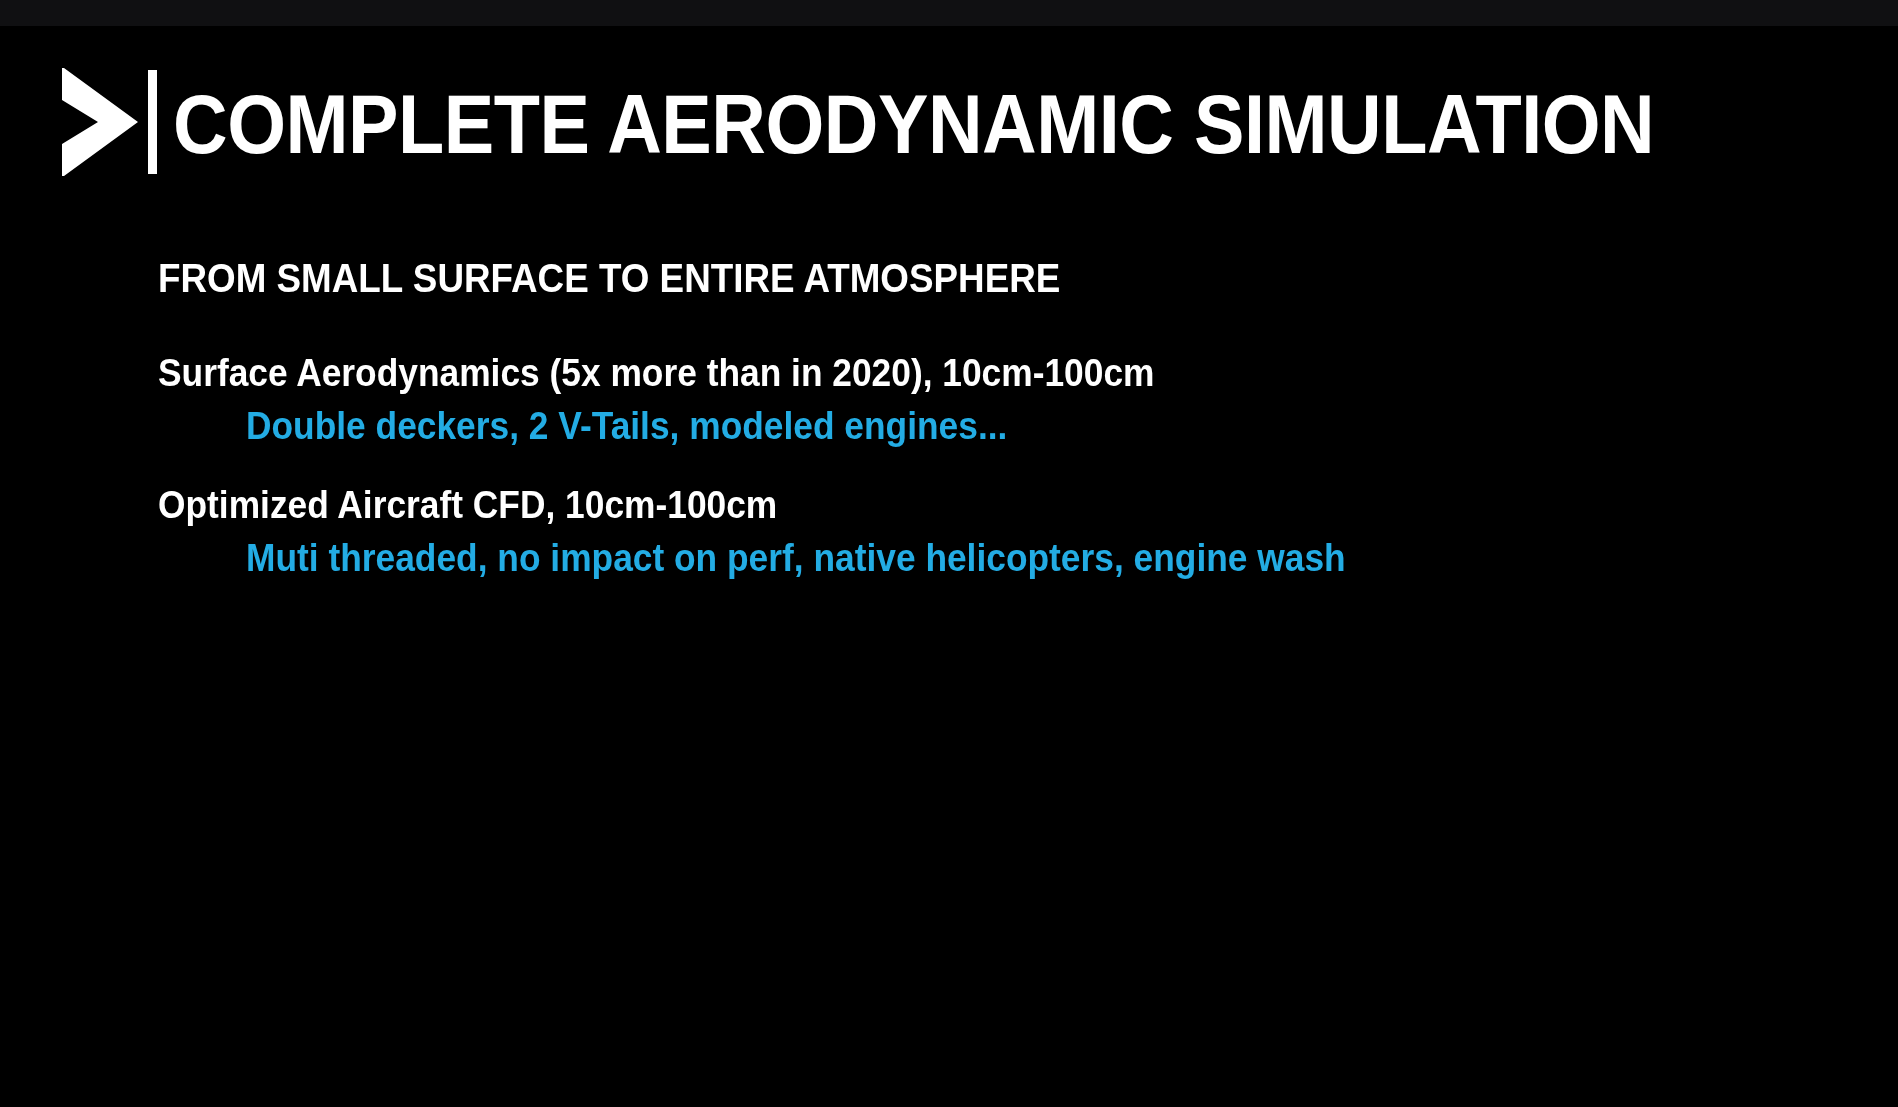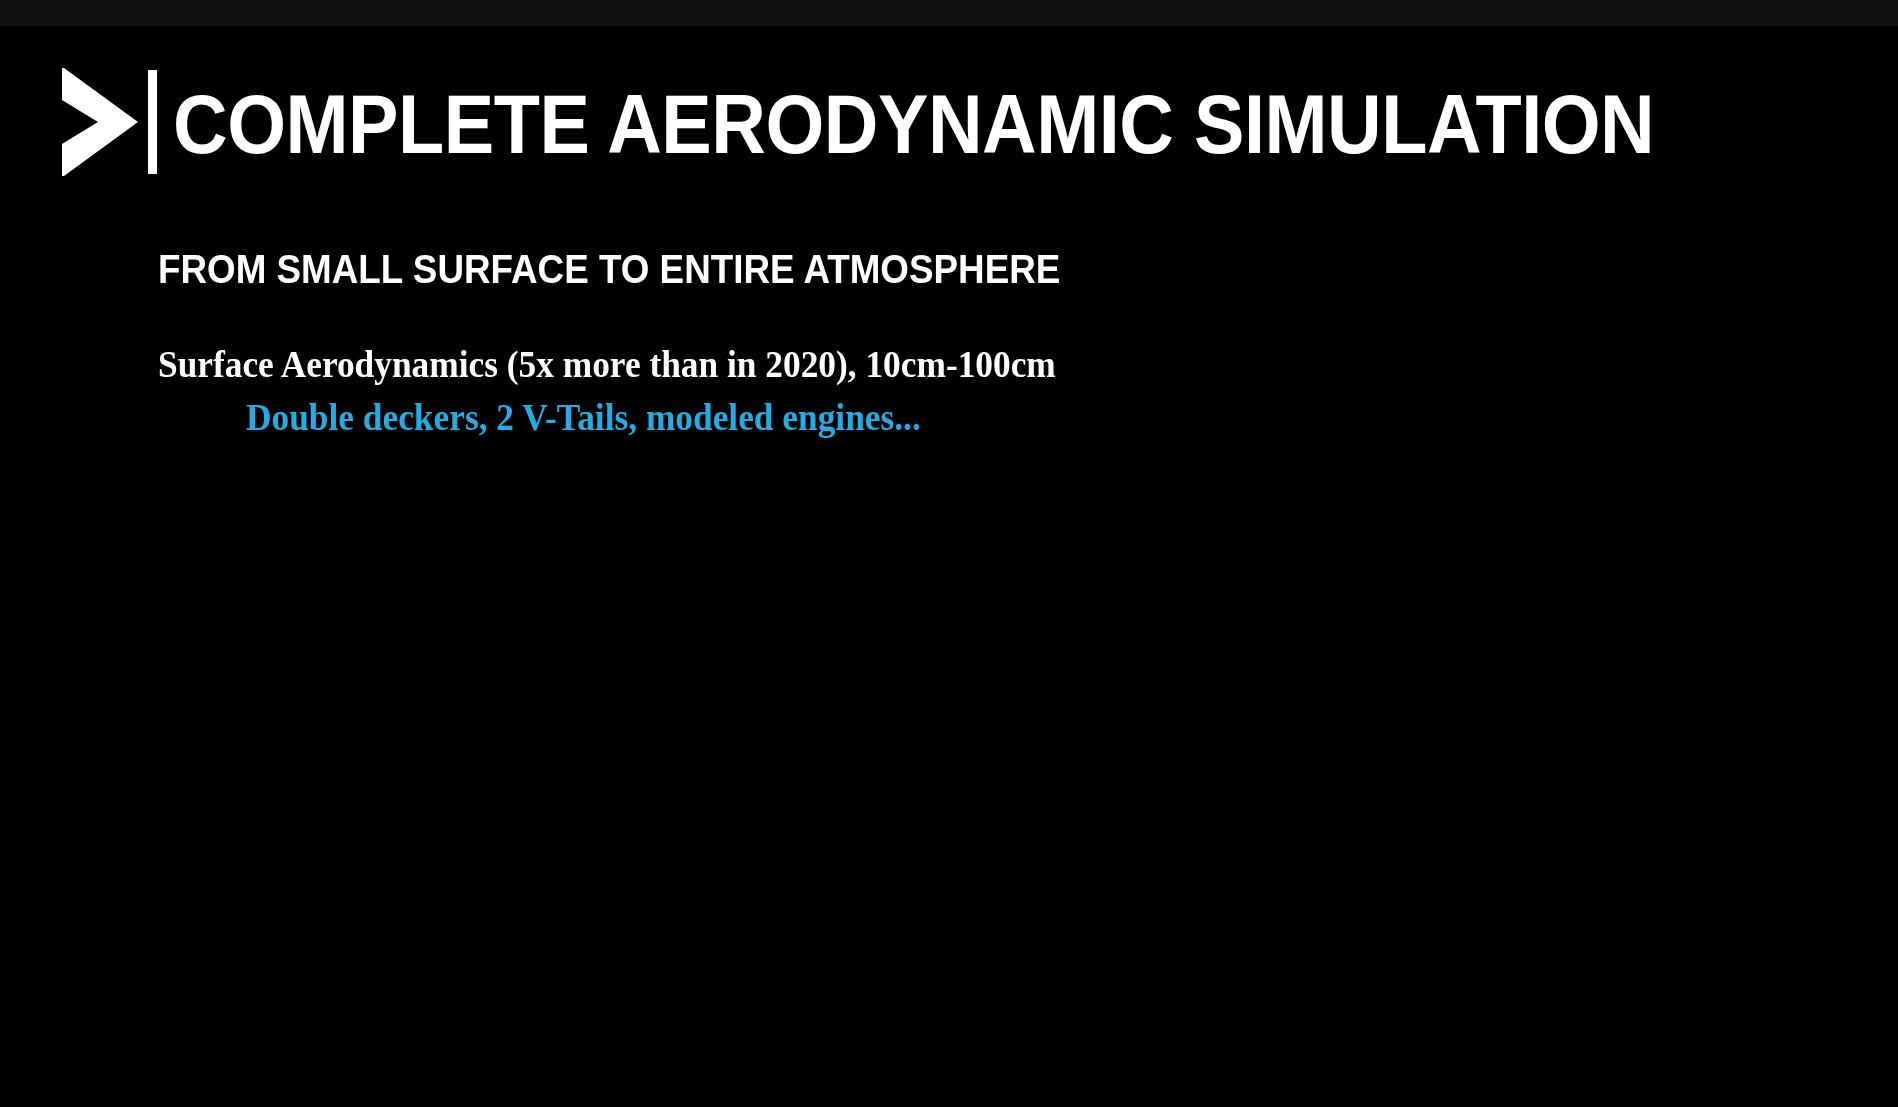--- a/index.html
+++ b/index.html
@@ -68,39 +68,38 @@
     white-space: nowrap;
     transform: scaleX(0.90);
     transform-origin: left center;
     margin-top: 4px;
   }
 
   
   .content {
     position: absolute;
     left: 158px;
-    top: 247px;
+    top: 256px;
     width: 1700px;
   }
 
   .subtitle {
     color: #ffffff;
     font-size: 40px;
     font-weight: bold;
     letter-spacing: 0px;
     line-height: 1.1;
     white-space: nowrap;
     transform: scaleX(0.92);
     transform-origin: left center;
     margin-bottom: 52px;
   }
 
   .item {
     margin-bottom: 36px;
-    font-family: Liberation Serif, serif;
   }
 
   .item:last-child {
     margin-bottom: 0;
   }
 
   .item-heading {
     color: #ffffff;
     font-size: 38px;
     font-weight: bold;
@@ -139,17 +138,21 @@
 
   <div class="content">
 
     <div class="subtitle">FROM SMALL SURFACE TO ENTIRE ATMOSPHERE</div>
 
     <div class="item">
       <div class="item-heading">Surface Aerodynamics (5x more than in 2020), 10cm-100cm</div>
       <div class="item-detail">Double deckers, 2 V-Tails, modeled engines...</div>
     </div>
 
+    <div class="item">
+      <div class="item-heading">Optimized Aircraft CFD, 10cm-100cm</div>
+      <div class="item-detail">Muti threaded, no impact on perf, native helicopters, engine wash</div>
+    </div>
 
 
 
   </div>
 </div>
 
 </body></html>

